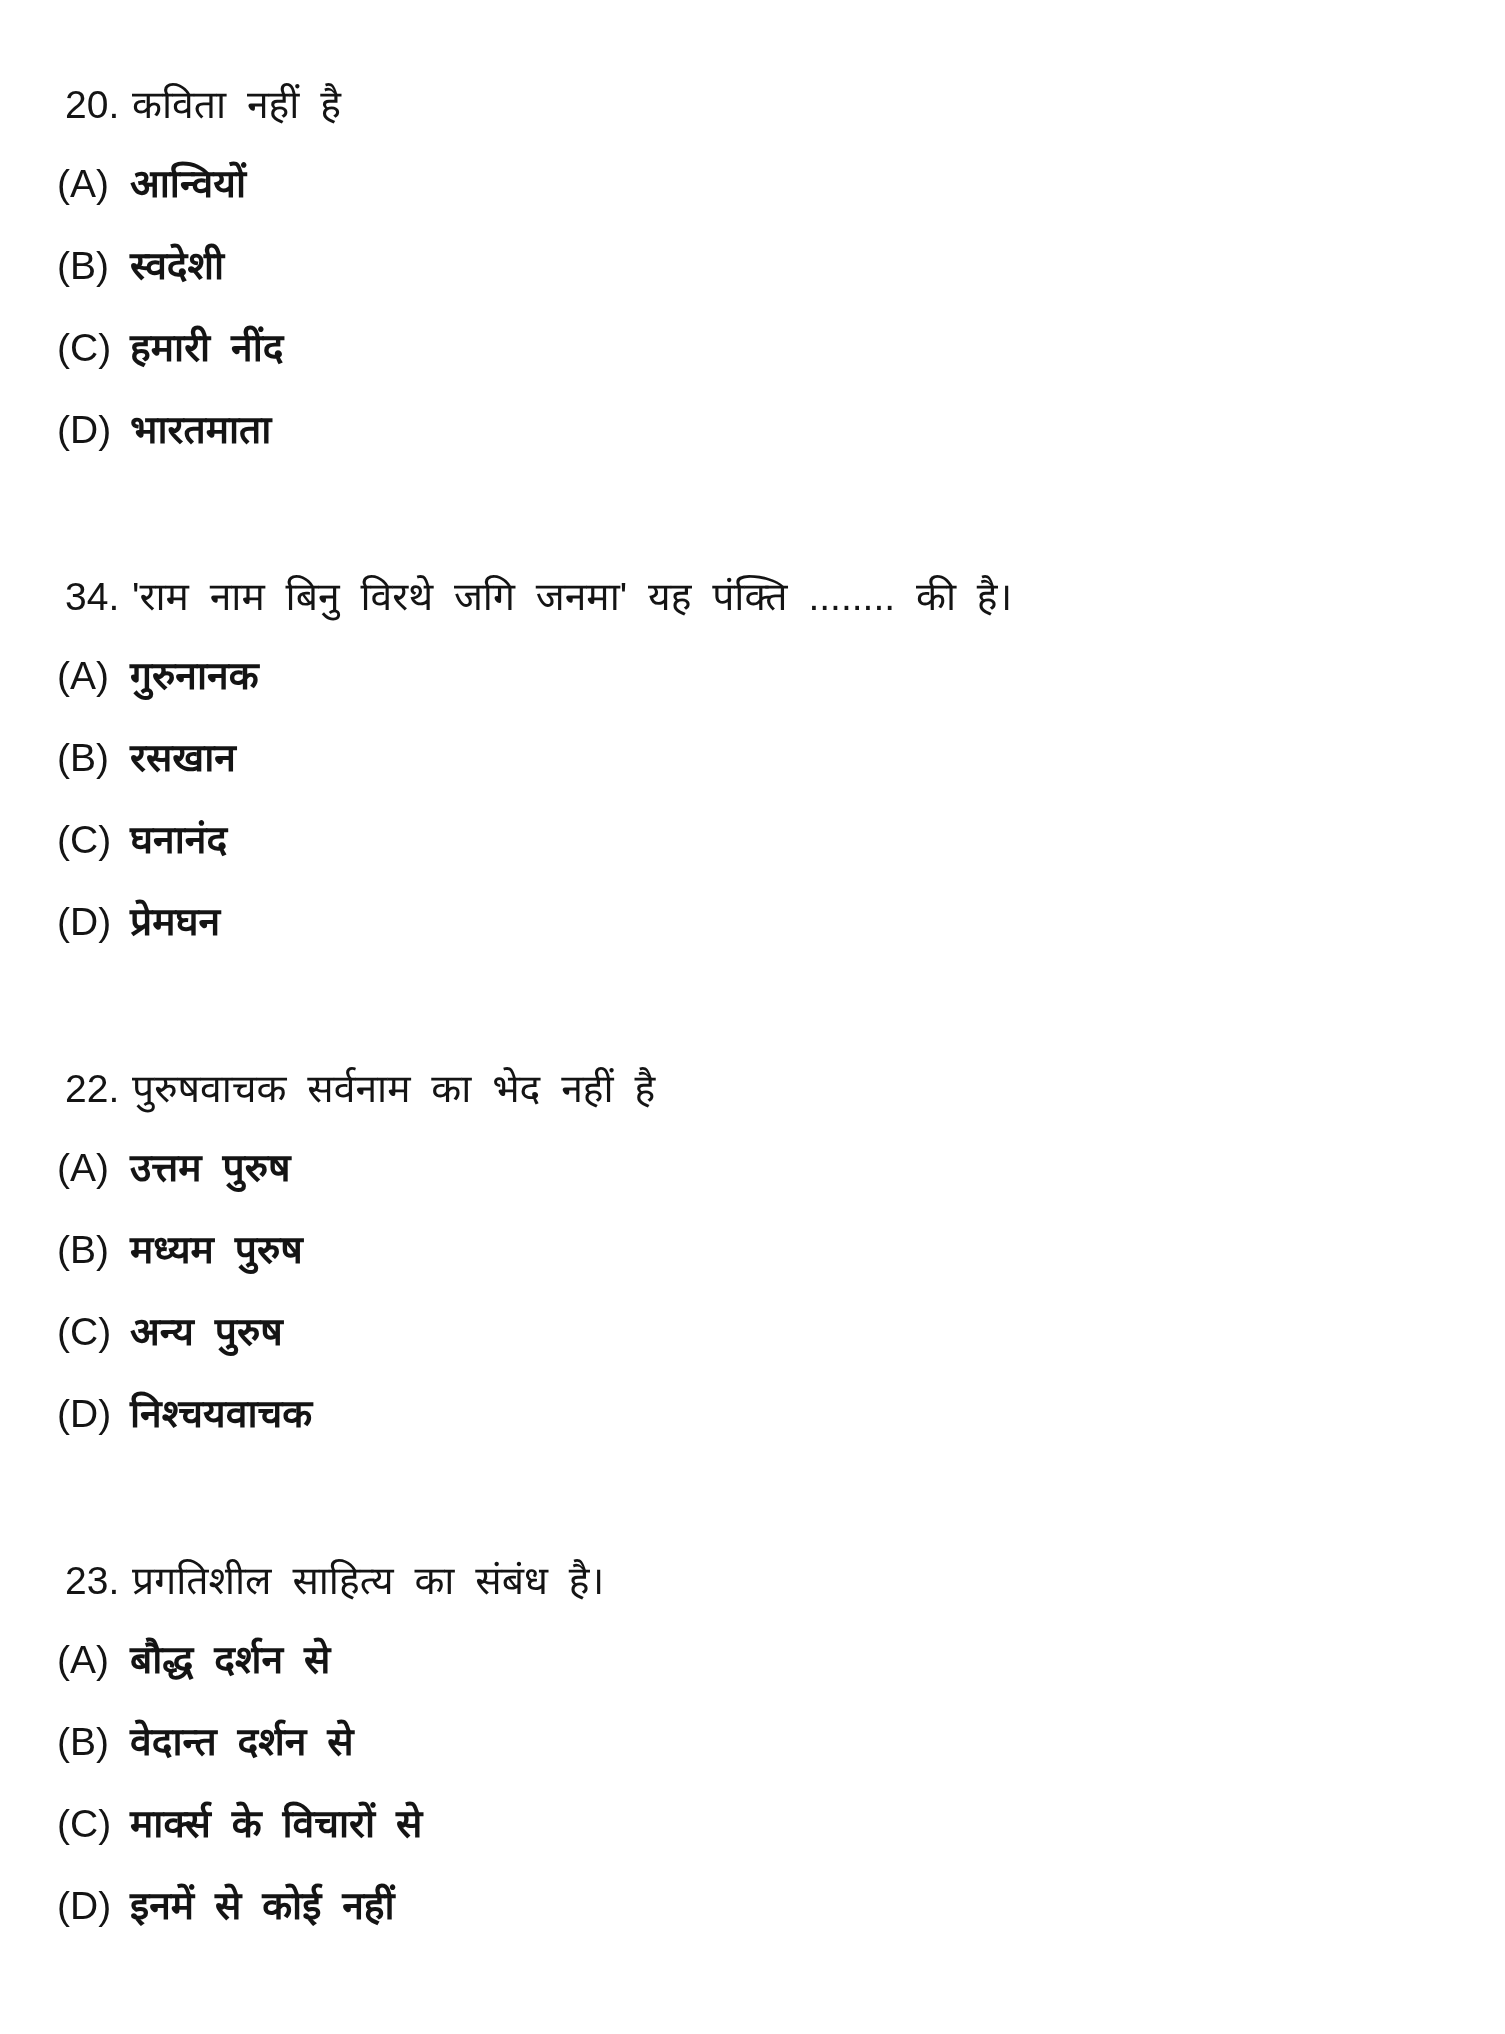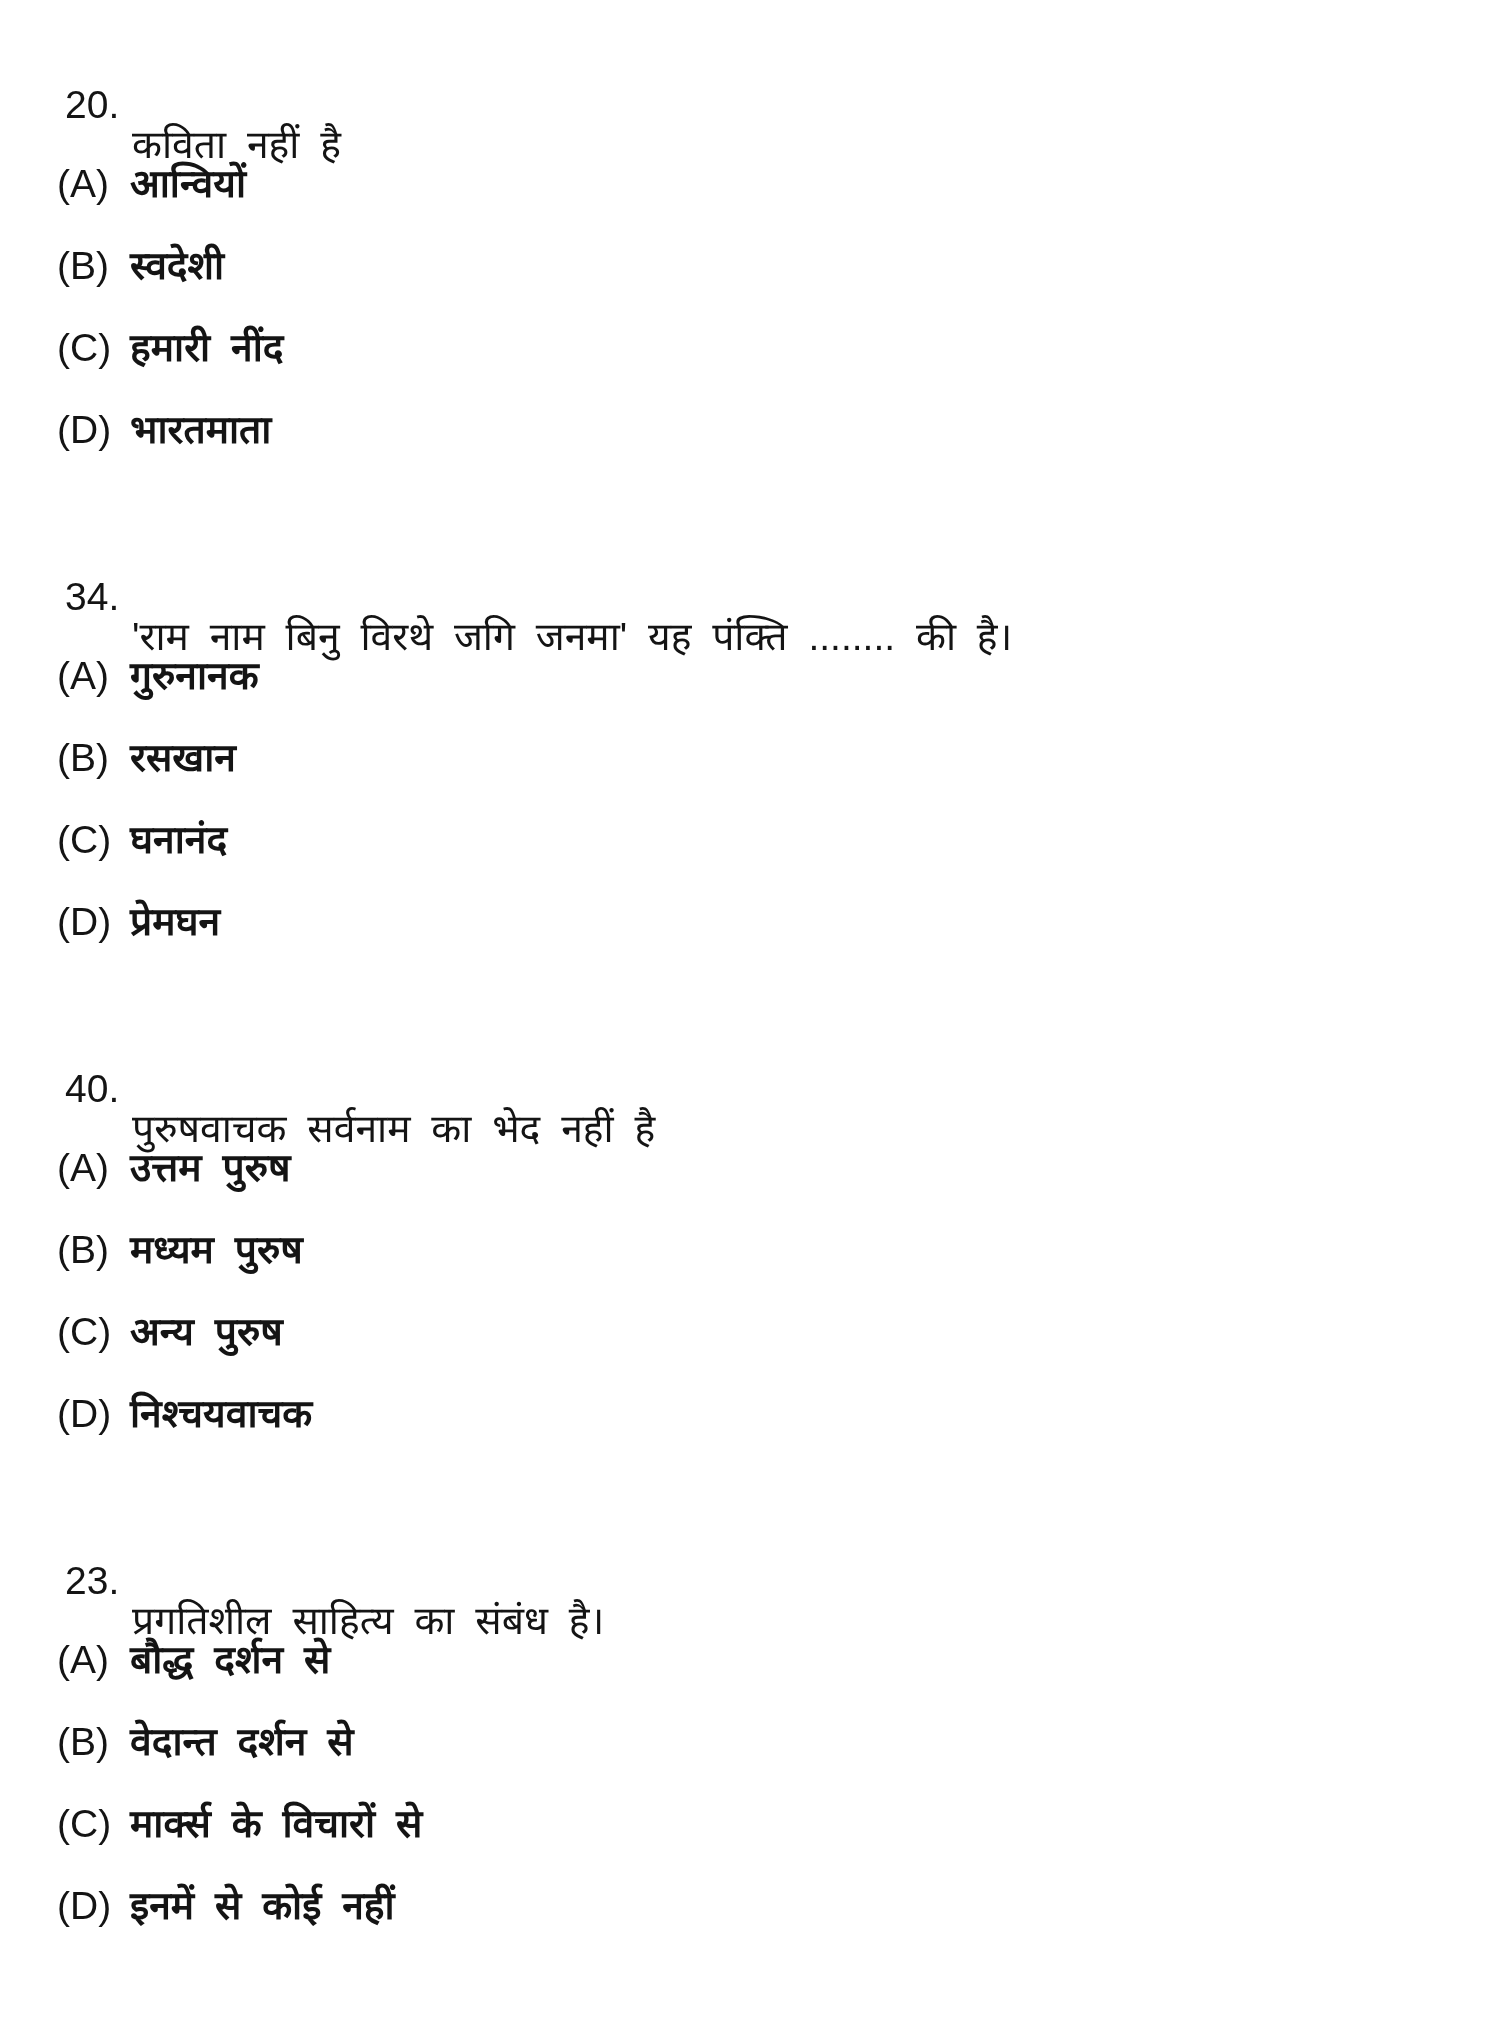--- a/index.html
+++ b/index.html
@@ -1,21 +1,21 @@
 <!DOCTYPE html>
 <html><head>
 <meta charset="utf-8">
 <style>
   html, body { margin: 0; padding: 0; background: #ffffff; }
   body { width: 1505px; height: 2034px; position: relative; overflow: hidden;
          font-family: "Liberation Sans", sans-serif; color: #141414; }
   .line { position: absolute; left: 57px; height: 39px; line-height: 39px;
           font-size: 39px; white-space: nowrap; }
   .num { position: absolute; left: 8px; top: 0; }
-  .qtext { position: absolute; left: 75px; top: 0; word-spacing: 10px; margin-top: 40px; }
+  .qtext { position: absolute; left: 75px; top: 0; word-spacing: 10px; }
   .olabel { position: absolute; left: 0; top: 0; }
   .otext { position: absolute; left: 73px; top: 0; word-spacing: 10px; font-weight: bold; }
 </style>
 </head>
 <body>
 
 <div class="line" style="top:85px">
   <span class="num">20.</span>
   <span class="qtext">कविता नहीं है</span>
 </div>
@@ -51,21 +51,21 @@
 <div class="line" style="top:820px">
   <span class="olabel">(C)</span>
   <span class="otext">घनानंद</span>
 </div>
 <div class="line" style="top:902px">
   <span class="olabel">(D)</span>
   <span class="otext">प्रेमघन</span>
 </div>
 
 <div class="line" style="top:1069px">
-  <span class="num">40.</span>
+  <span class="num">22.</span>
   <span class="qtext">पुरुषवाचक सर्वनाम का भेद नहीं है</span>
 </div>
 <div class="line" style="top:1148px">
   <span class="olabel">(A)</span>
   <span class="otext">उत्तम पुरुष</span>
 </div>
 <div class="line" style="top:1230px">
   <span class="olabel">(B)</span>
   <span class="otext">मध्यम पुरुष</span>
 </div>

